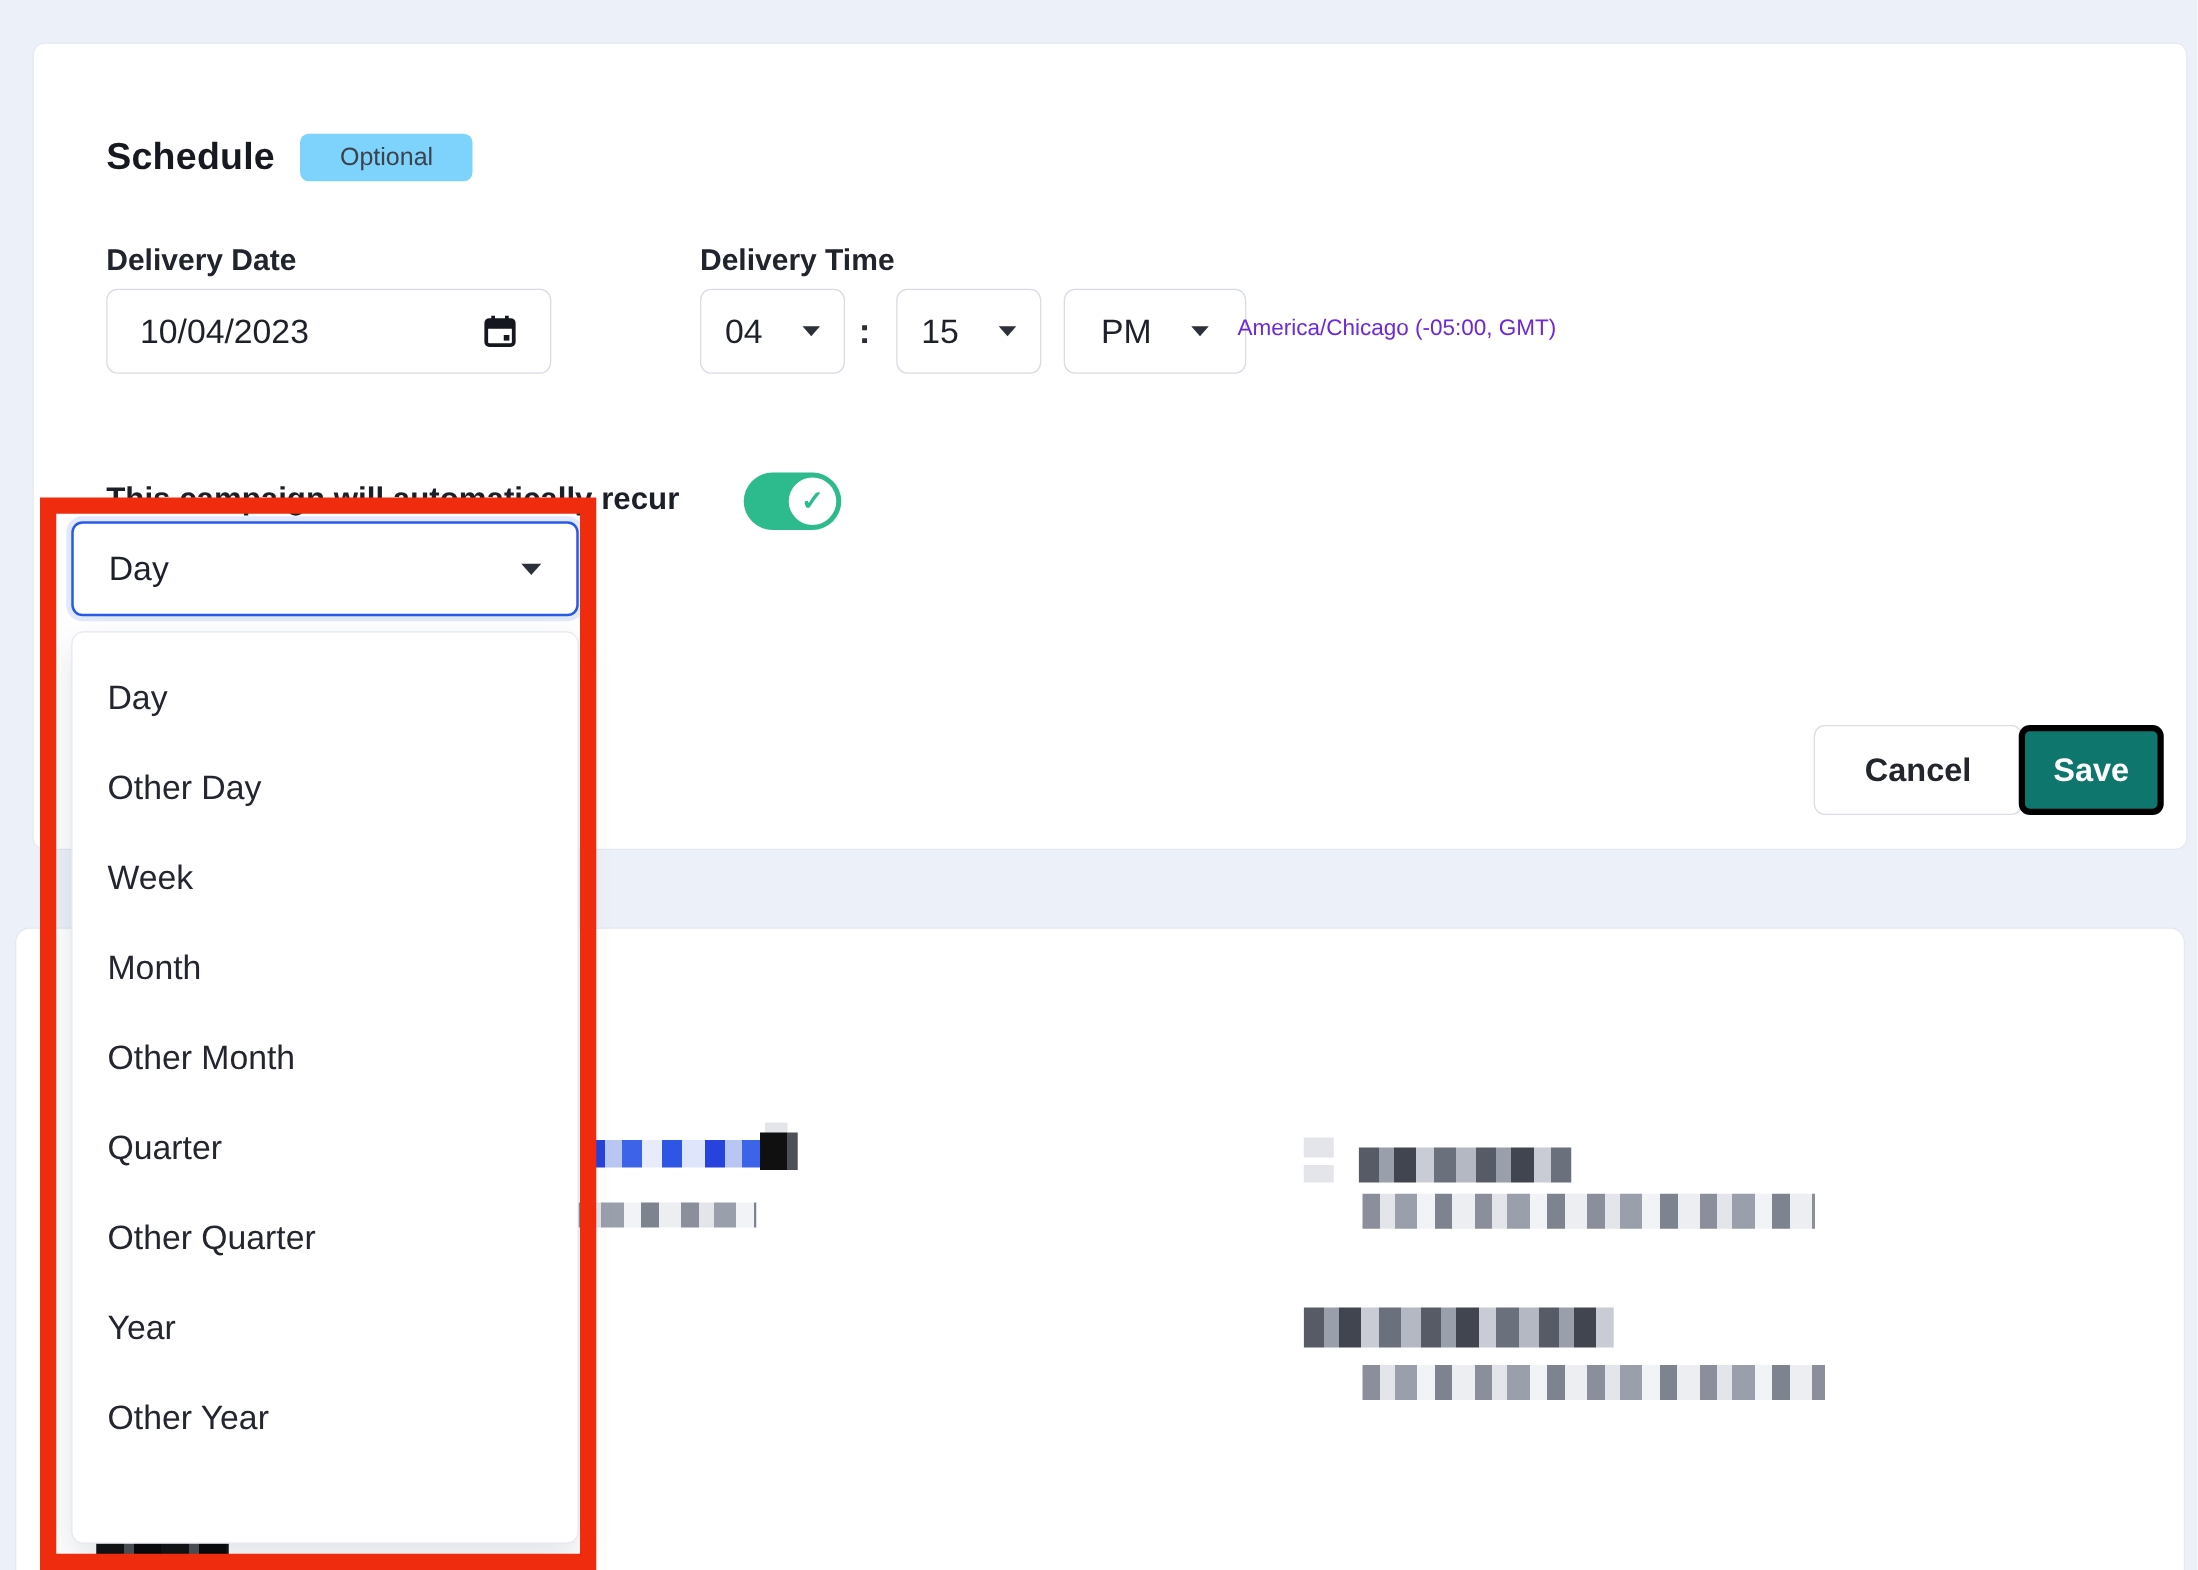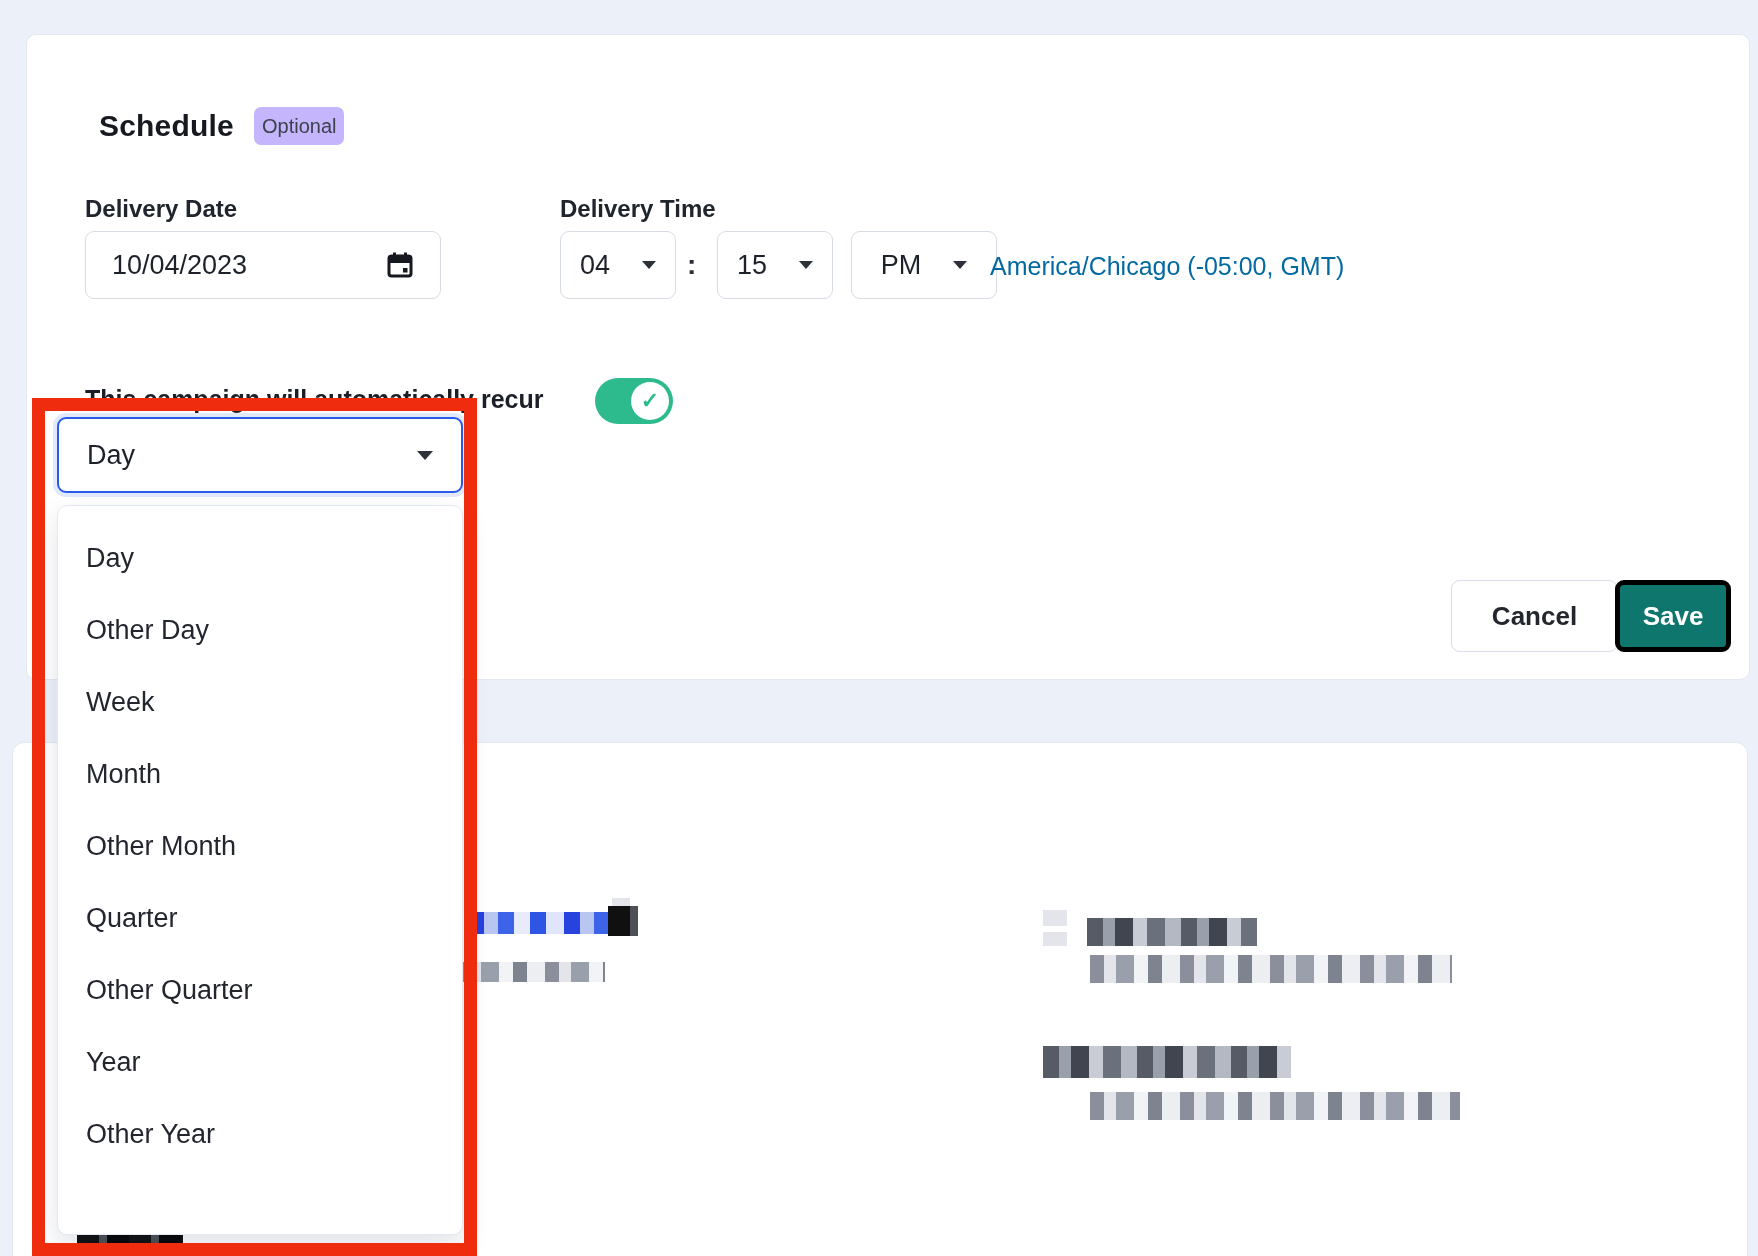--- a/index.html
+++ b/index.html
@@ -13,44 +13,44 @@
   }
   
   .card {
     position:absolute; background:#ffffff;
     border:1px solid #e3e8f1; border-radius:10px;
   }
   #schedule-card { left:26px; top:34px; width:1724px; height:646px; }
   #lower-card    { left:12px; top:742px; width:1736px; height:560px; border-radius:12px; }
 
   
-  .card-header { position:absolute; left:58px; top:72px; display:flex; align-items:center; gap:20px;margin-left:14px; }
+  .card-header { position:absolute; left:58px; top:72px; display:flex; align-items:center; gap:20px; }
   .card-title  { font-size:30px; font-weight:bold; color:#16191f; letter-spacing:.2px; }
   .badge {
-    background:#c4b5fd; color:#3c414c; font-size:20px; font-weight:500;
-    padding:9px 8px; border-radius:7px; line-height:1;
+    background:#7dd3fc; color:#3c414c; font-size:20px; font-weight:500;
+    padding:9px 32px; border-radius:7px; line-height:1;
   }
 
   
   .field-label { position:absolute; font-size:24px; font-weight:bold; color:#20242c; }
   #delivery-date-label { left:58px;  top:160px; }
   #delivery-time-label { left:533px; top:160px; }
 
   
   .inputbox {
     position:absolute; background:#fff; border:1px solid #d7dce5; border-radius:9px;
     height:68px; display:flex; align-items:center; font-size:27px; color:#1d2129;
   }
   #date-input { left:58px; top:196px; width:356px; padding:0 26px; justify-content:space-between; }
   .timebox { justify-content:center; gap:32px; }
   #hour-select   { left:533px; top:196px; width:116px; }
   #minute-select { left:690px; top:196px; width:116px; }
   #meridiem-select { left:824px; top:196px; width:146px; }
   #time-colon { position:absolute; left:660px; top:214px; font-size:28px; color:#2a2e36; font-weight:bold; }
-  #timezone-note { position:absolute; left:963px; top:217px; font-size:25px; color:#0369a1; }
+  #timezone-note { position:absolute; left:963px; top:217px; font-size:18px; color:#6d28d9; }
 
   .caret {
     width:0; height:0; border-left:8px solid transparent; border-right:8px solid transparent;
     border-top:9px solid #2b3039;
   }
   .caret.small { border-left-width:7px; border-right-width:7px; border-top-width:8px; }
 
   
   .cal-icon { width:28px; height:28px; flex:0 0 auto; }
 

